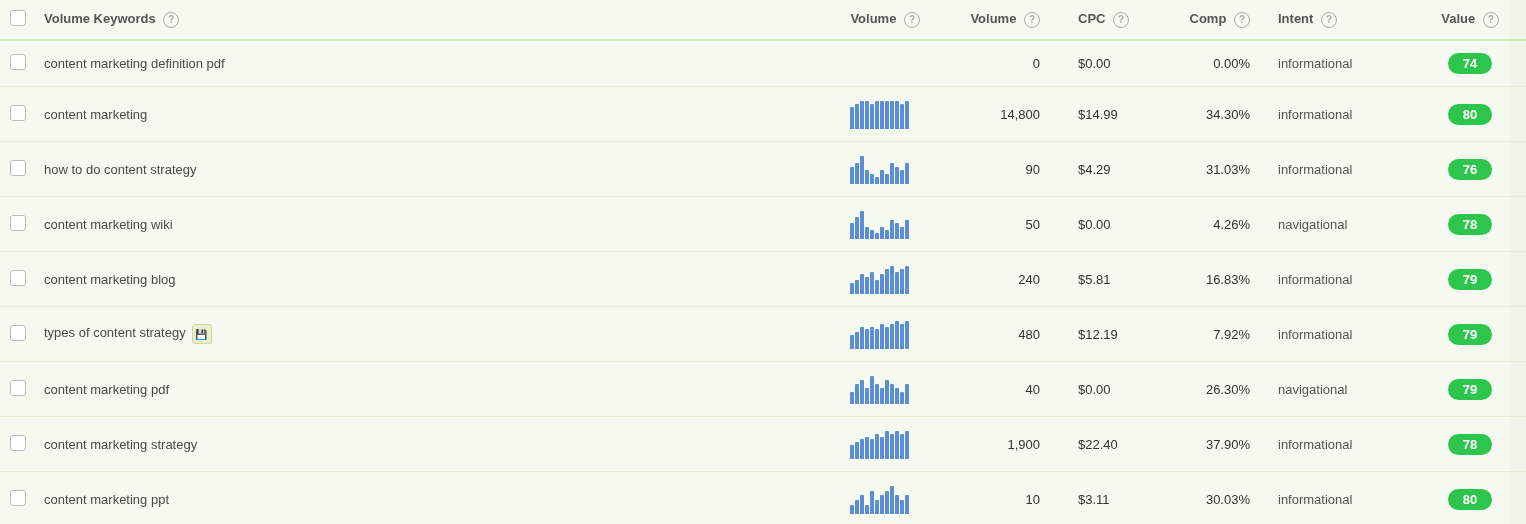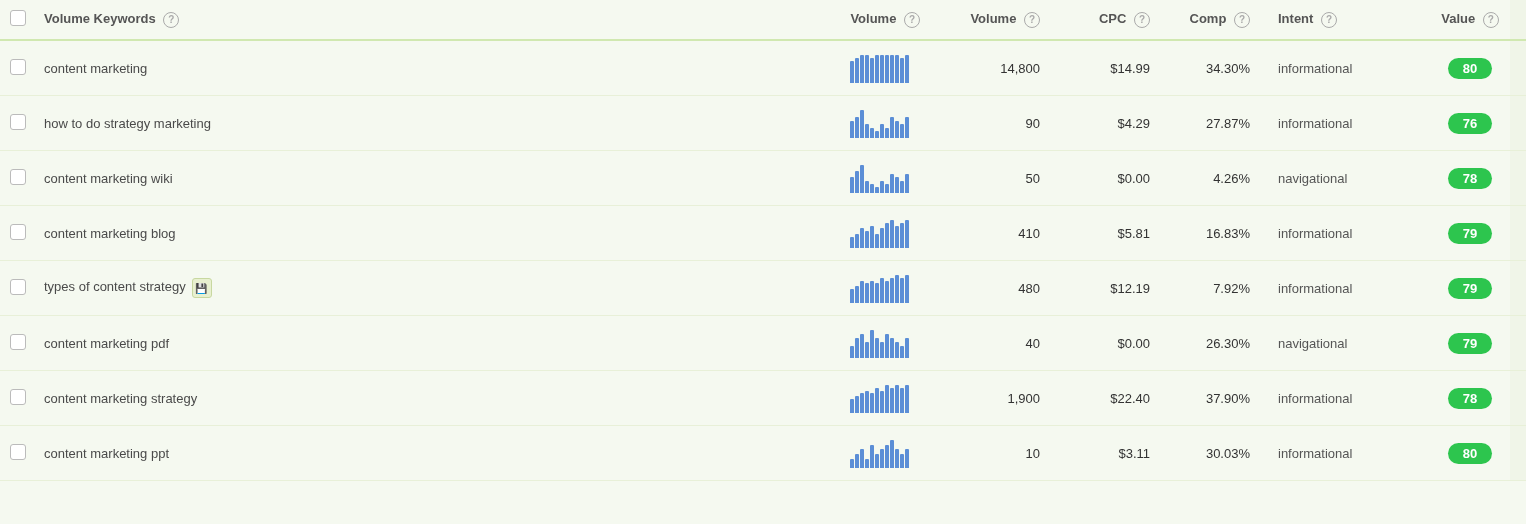--- a/index.html
+++ b/index.html
@@ -70,21 +70,21 @@
     .trend-cell {
       width: 120px;
     }
     .volume-cell {
       width: 100px;
       text-align: right;
       padding-right: 30px;
     }
     .cpc-cell {
       width: 100px;
-      text-align: right;
+      text-align: left;
       padding-right: 20px;
     }
     .comp-cell {
       width: 100px;
       text-align: right;
       padding-right: 20px;
     }
     .intent-cell {
       width: 160px;
       color: #555;
@@ -169,20 +169,31 @@
           <span class="help-icon">?</span>
         </th>
         <th class="value-cell">
           <span>Value</span>
           <span class="help-icon">?</span>
         </th>
         <th class="scrollbar-cell"></th>
       </tr>
     </thead>
     <tbody id="table-body">
+    <tr>
+          <td class="checkbox-cell"><div class="checkbox"></div></td>
+          <td class="keyword-cell"><span>content marketing definition pdf</span></td>
+          <td class="trend-cell"></td>
+          <td class="volume-cell"><span>0</span></td>
+          <td class="cpc-cell"><span>$0.00</span></td>
+          <td class="comp-cell"><span>0.00%</span></td>
+          <td class="intent-cell"><span>informational</span></td>
+          <td class="value-cell"><span class="value-badge">74</span></td>
+          <td class="scrollbar-cell"></td>
+        </tr>
         <tr>
           <td class="checkbox-cell"><div class="checkbox"></div></td>
           <td class="keyword-cell"><span>content marketing</span></td>
           <td class="trend-cell">
             <div class="trend-bars">
               <div class="trend-bar" style="height: 22.4px;"></div>
               <div class="trend-bar" style="height: 25.2px;"></div>
               <div class="trend-bar" style="height: 28px;"></div>
               <div class="trend-bar" style="height: 28px;"></div>
               <div class="trend-bar" style="height: 25.2px;"></div>
@@ -197,40 +208,40 @@
           </td>
           <td class="volume-cell"><span>14,800</span></td>
           <td class="cpc-cell"><span>$14.99</span></td>
           <td class="comp-cell"><span>34.30%</span></td>
           <td class="intent-cell"><span>informational</span></td>
           <td class="value-cell"><span class="value-badge">80</span></td>
           <td class="scrollbar-cell"></td>
         </tr>
         <tr>
           <td class="checkbox-cell"><div class="checkbox"></div></td>
-          <td class="keyword-cell"><span>how to do strategy marketing</span></td>
+          <td class="keyword-cell"><span>how to do content strategy</span></td>
           <td class="trend-cell">
             <div class="trend-bars">
               <div class="trend-bar" style="height: 17.5px;"></div>
               <div class="trend-bar" style="height: 21px;"></div>
               <div class="trend-bar" style="height: 28px;"></div>
               <div class="trend-bar" style="height: 14px;"></div>
               <div class="trend-bar" style="height: 10.5px;"></div>
               <div class="trend-bar" style="height: 7px;"></div>
               <div class="trend-bar" style="height: 14px;"></div>
               <div class="trend-bar" style="height: 10.5px;"></div>
               <div class="trend-bar" style="height: 21px;"></div>
               <div class="trend-bar" style="height: 17.5px;"></div>
               <div class="trend-bar" style="height: 14px;"></div>
               <div class="trend-bar" style="height: 21px;"></div>
             </div>
           </td>
           <td class="volume-cell"><span>90</span></td>
           <td class="cpc-cell"><span>$4.29</span></td>
-          <td class="comp-cell"><span>27.87%</span></td>
+          <td class="comp-cell"><span>31.03%</span></td>
           <td class="intent-cell"><span>informational</span></td>
           <td class="value-cell"><span class="value-badge">76</span></td>
           <td class="scrollbar-cell"></td>
         </tr>
         <tr>
           <td class="checkbox-cell"><div class="checkbox"></div></td>
           <td class="keyword-cell"><span>content marketing wiki</span></td>
           <td class="trend-cell">
             <div class="trend-bars">
               <div class="trend-bar" style="height: 15.5556px;"></div>
@@ -266,21 +277,21 @@
               <div class="trend-bar" style="height: 22.4px;"></div>
               <div class="trend-bar" style="height: 14px;"></div>
               <div class="trend-bar" style="height: 19.6px;"></div>
               <div class="trend-bar" style="height: 25.2px;"></div>
               <div class="trend-bar" style="height: 28px;"></div>
               <div class="trend-bar" style="height: 22.4px;"></div>
               <div class="trend-bar" style="height: 25.2px;"></div>
               <div class="trend-bar" style="height: 28px;"></div>
             </div>
           </td>
-          <td class="volume-cell"><span>410</span></td>
+          <td class="volume-cell"><span>240</span></td>
           <td class="cpc-cell"><span>$5.81</span></td>
           <td class="comp-cell"><span>16.83%</span></td>
           <td class="intent-cell"><span>informational</span></td>
           <td class="value-cell"><span class="value-badge">79</span></td>
           <td class="scrollbar-cell"></td>
         </tr>
         <tr>
           <td class="checkbox-cell"><div class="checkbox"></div></td>
           <td class="keyword-cell"><span>types of content strategy</span><span class="icon-tag">💾</span></td>
           <td class="trend-cell">

